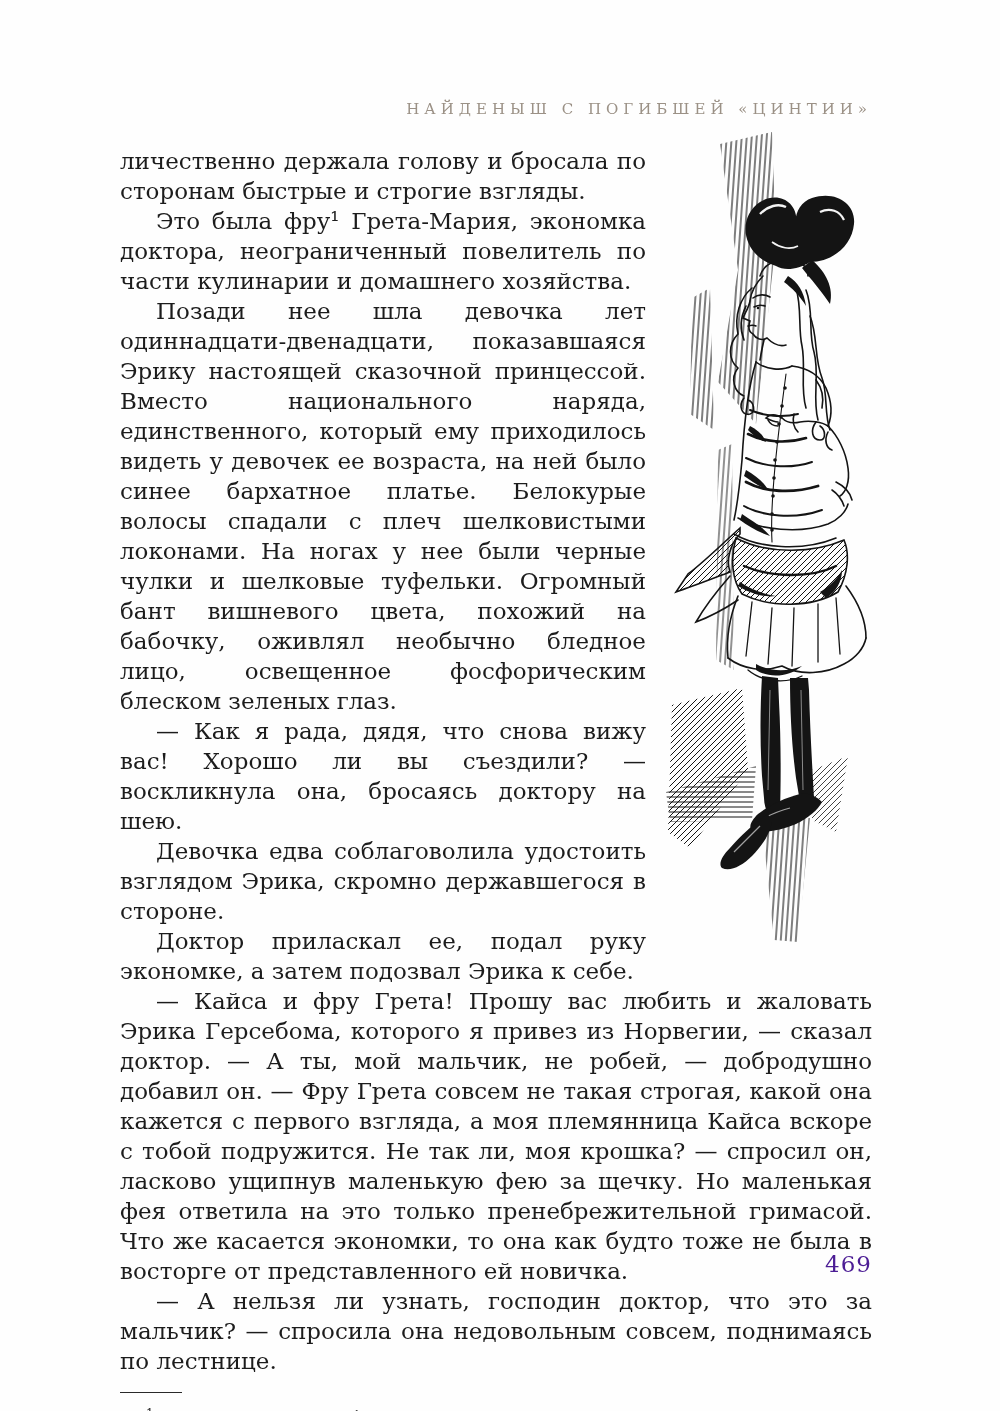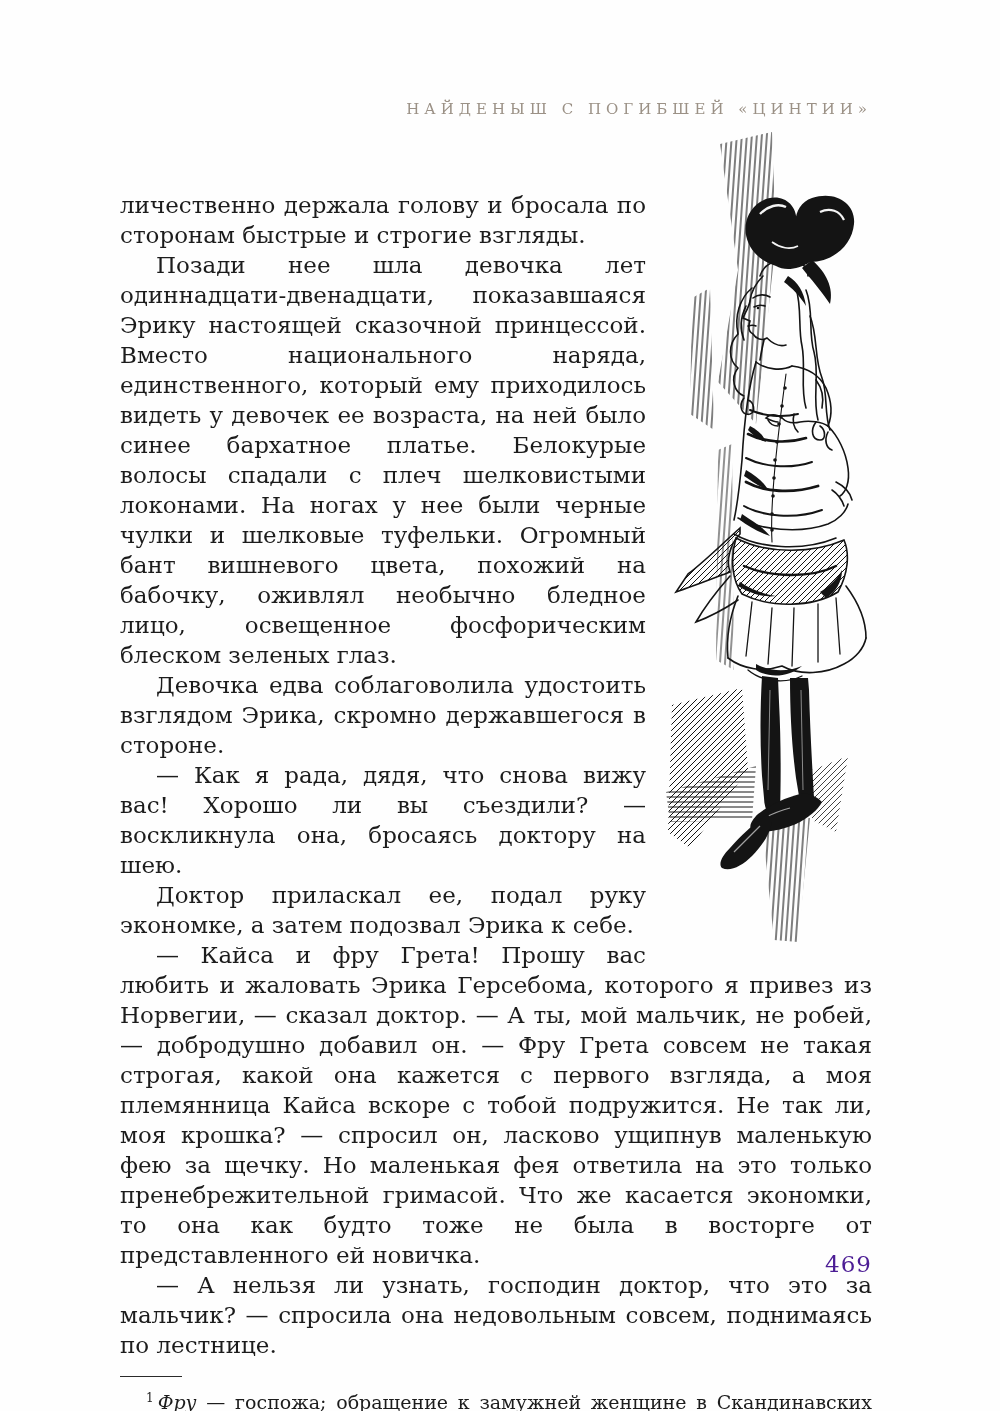--- a/index.html
+++ b/index.html
@@ -20,21 +20,21 @@
     color:#9b9186;
     white-space:nowrap;
   }
   .content {
     position:absolute; top:146px; left:120px; width:752px;
     font-size:23px; line-height:30px;
     text-align:justify;
     color:#1c1c1c;
   }
   .content p { margin:0; text-indent:36px; }
-  .content p.no-indent { text-indent:0;margin-top:44px; }
+  .content p.no-indent { text-indent:0; }
   .illustration {
     float:right;
     width:212px; height:816px;
     margin:0 0 6px 14px;
     position:relative;
   }
   .illustration svg {
     position:absolute; top:-16px; left:0;
     width:280px; height:830px;
     overflow:visible;
@@ -189,23 +189,24 @@
         <g>
           <path d="M140,664 C124,668 108,676 98,684 C92,690 88,696 92,700 C104,704 122,700 136,694 C148,688 158,680 162,672 C156,666 148,662 140,664 Z" fill="#141414"></path>
           <path d="M104,688 C112,684 122,680 130,678" stroke="#ffffff" stroke-width="1.2" fill="none" opacity="0.6"></path>
           <path d="M108,684 C96,692 82,704 70,718 C62,726 58,734 62,738 C70,742 82,736 92,726 C102,716 110,704 112,692 Z" fill="#141414"></path>
           <path d="M74,722 C82,714 92,704 100,696" stroke="#ffffff" stroke-width="1.2" fill="none" opacity="0.6"></path>
         </g>
       </svg>
     </div>
 
     <p class="no-indent">личественно держала голову и бросала по сторонам быстрые и строгие взгляды.</p>
+    <p>Это была фру¹ Грета-Мария, экономка доктора, неограниченный повелитель по части кулинарии и домашнего хозяйства.</p>
     <p>Позади нее шла девочка лет одиннадцати-двенадцати, показавшаяся Эрику настоящей сказочной принцессой. Вместо национального наряда, единственного, который ему приходилось видеть у девочек ее возраста, на ней было синее бархатное платье. Белокурые волосы спадали с плеч шелковистыми локонами. На ногах у нее были черные чулки и шелковые туфельки. Огромный бант вишневого цвета, похожий на бабочку, оживлял необычно бледное лицо, освещенное фосфорическим блеском зеленых глаз.</p>
+    <p>— Как я рада, дядя, что снова вижу вас! Хорошо ли вы съездили? — воскликнула она, бросаясь доктору на шею.</p>
     <p>Девочка едва соблаговолила удостоить взглядом Эрика, скромно державшегося в стороне.</p>
-    <p>— Как я рада, дядя, что снова вижу вас! Хорошо ли вы съездили? — воскликнула она, бросаясь доктору на шею.</p>
     <p>Доктор приласкал ее, подал руку экономке, а затем подозвал Эрика к себе.</p>
     <p>— Кайса и фру Грета! Прошу вас любить и жаловать Эрика Герсебома, которого я привез из Норвегии, — сказал доктор. — А ты, мой мальчик, не робей, — добродушно добавил он. — Фру Грета совсем не такая строгая, какой она кажется с первого взгляда, а моя племянница Кайса вскоре с тобой подружится. Не так ли, моя крошка? — спросил он, ласково ущипнув маленькую фею за щечку. Но маленькая фея ответила на это только пренебрежительной гримасой. Что же касается экономки, то она как будто тоже не была в восторге от представленного ей новичка.</p>
     <p>— А нельзя ли узнать, господин доктор, что это за мальчик? — спросила она недовольным совсем, поднимаясь по лестнице.</p>
 
     <div class="fn-rule"></div>
 
     <div class="footnote"><sup>1</sup><span class="fn-term">Фру</span><span> — госпожа; обращение к замужней женщине в Скандинавских странах.</span></div>
   </div>
 
   <div class="page-number">469</div>

